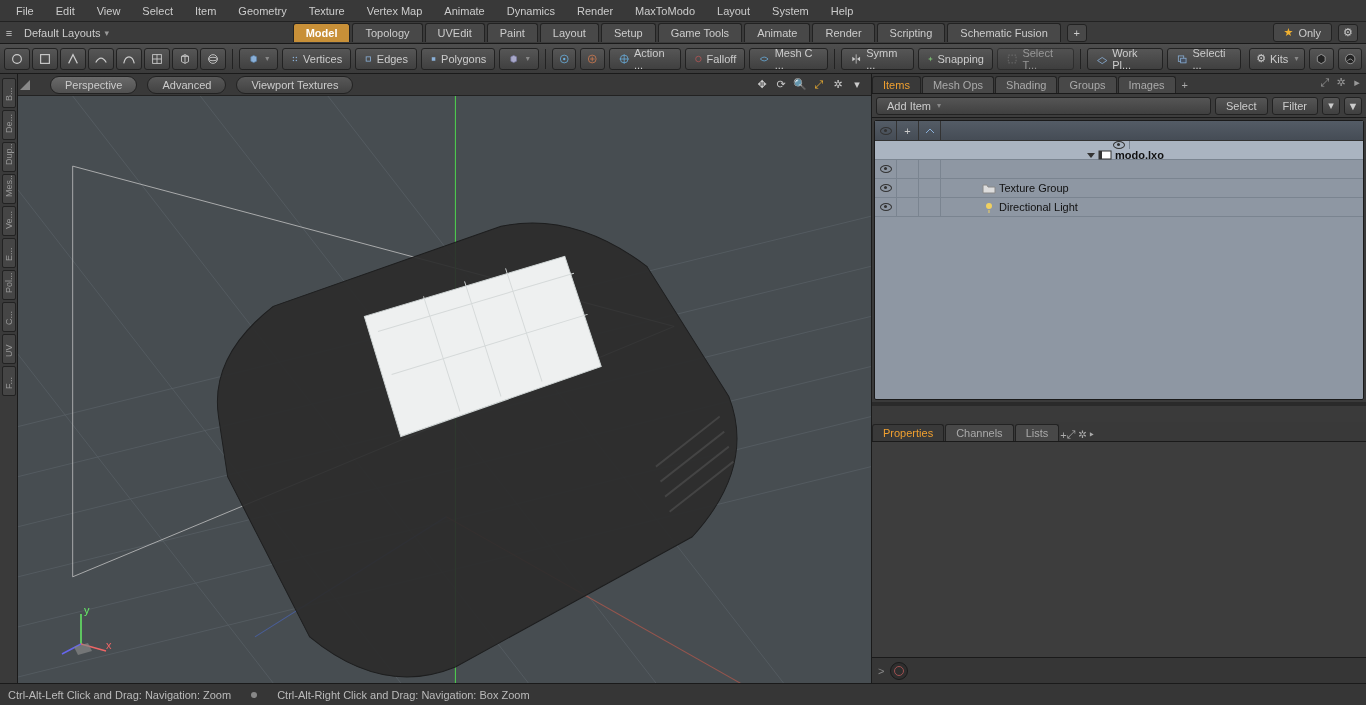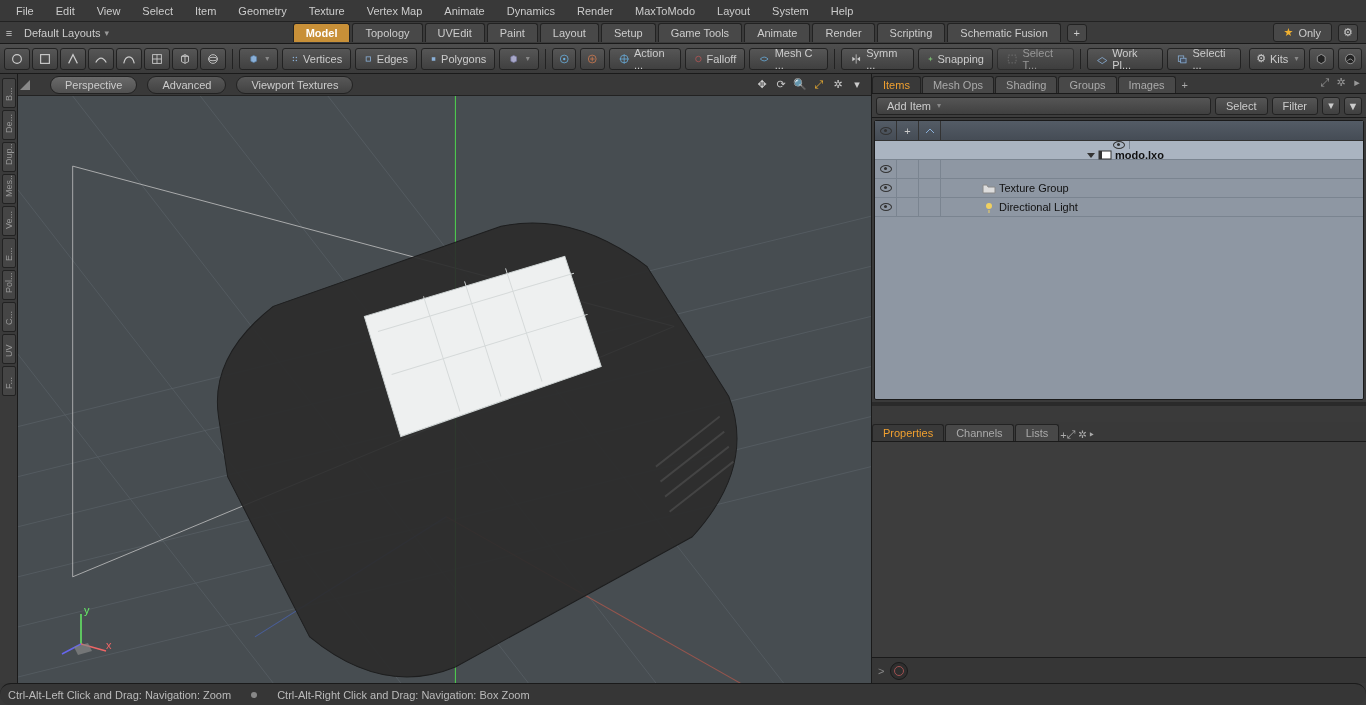--- a/index.html
+++ b/index.html
@@ -70,21 +70,21 @@
 .eye::after{content:"";position:absolute;width:3px;height:3px;background:#333;border-radius:50%;left:3px;top:1px;}
 .tri-toggle{width:0;height:0;border-style:solid;display:inline-block;}
 .tri-r{border-width:4px 0 4px 5px;border-color:transparent transparent transparent #333;}
 .tri-d{border-width:5px 4px 0 4px;border-color:#333 transparent transparent transparent;}
 .nodeicon{width:14px;height:12px;display:inline-block;}
 .props-tabs{height:20px;background:#393939;display:flex;align-items:flex-end;border-bottom:1px solid #1a1a1a;position:relative;margin-top:16px;}
 .props-tabs .pt{padding:2px 10px;color:#aaa;background:#484848;border:1px solid #222;border-bottom:none;border-radius:3px 3px 0 0;margin-right:1px;cursor:pointer;}
 .props-tabs .pt.a{background:#393939;color:#f0a030;}
 .props-area{flex:1;background:#3d3d3d;}
 
-.footer{height:22px;background:#363636;border-top:1px solid #1a1a1a;display:flex;align-items:center;padding:0 8px;color:#bbb;gap:20px;border-radius:11px;}
+.footer{height:22px;background:#363636;border-top:1px solid #1a1a1a;display:flex;align-items:center;padding:0 8px;color:#bbb;gap:20px;}
 .footer .dot{width:6px;height:6px;background:#888;border-radius:50%;}
 .cmdrow{display:flex;align-items:center;gap:6px;padding:0 6px;}
 .cmdrow .prompt{color:#888;}
 .cmdrow input{flex:1;height:18px;background:#2e2e2e;border:1px solid #1a1a1a;border-radius:3px;color:#ccc;padding:0 6px;font-size:11px;}
 .recbtn{width:18px;height:18px;background:#2e2e2e;border:1px solid #1a1a1a;border-radius:9px;display:flex;align-items:center;justify-content:center;}
 .recbtn::after{content:"";width:8px;height:8px;border:1px solid #a05050;border-radius:50%;}
 .sep-h{height:4px;background:#2a2a2a;cursor:row-resize;}
 </style>
 </head>
 <body>

